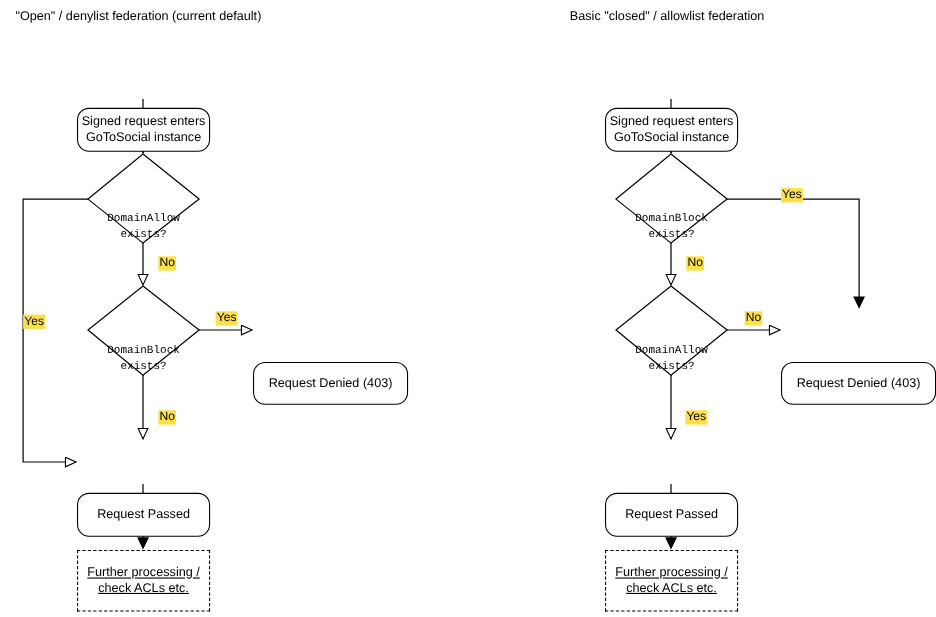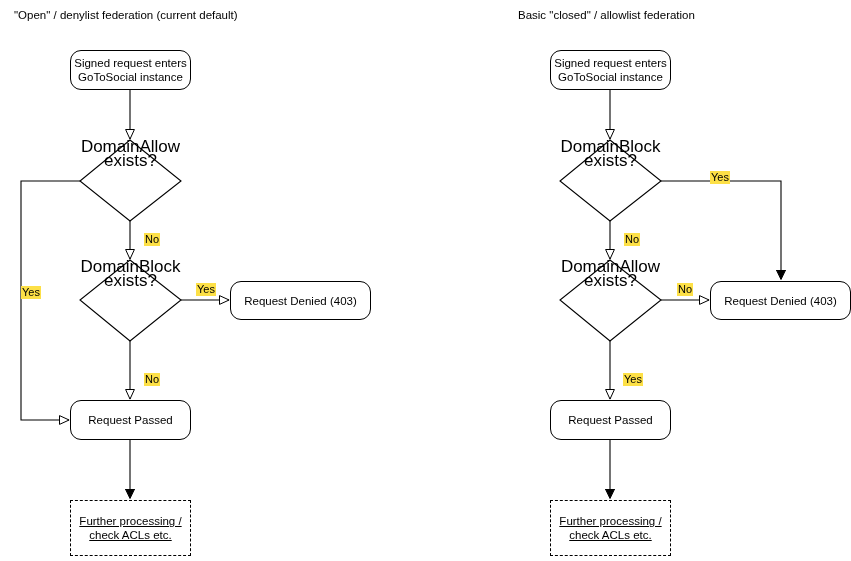--- a/index.html
+++ b/index.html
@@ -38,40 +38,41 @@
     display: flex;
     align-items: center;
     justify-content: center;
     text-align: center;
     font-size: 11.5px;
     line-height: 14px;
     color: #000000;
     background: #ffffff;
     border: 1px solid #000000;
   }
-  .rounded   { border-radius: 11px; }
+  .rounded   { border-radius: 11px; margin-top: 48px; }
   .dashed    { border-style: dashed; border-width: 1.4px; border-radius: 0; text-decoration: underline; }
 
   .diamond {
     position: absolute;
     width: 101px;
     height: 81px;
   }
   .diamond .dlabel {
     position: absolute;
     left: 0; top: 0;
     width: 101px; height: 81px;
     display: flex;
-    align-items: flex-start;
+    align-items: flex-end;
     justify-content: center;
     text-align: center;
-    font-size: 17px;
+    font-size: 10px;
     line-height: 14px;
     color: #000000;
     white-space: nowrap;
+    font-family: Liberation Mono, monospace;
   }
   .edge-label {
     position: absolute;
     font-size: 11px;
     line-height: 13px;
     color: #000000;
     background: #fde047;
     padding: 0 1px;
     white-space: nowrap;
   }

